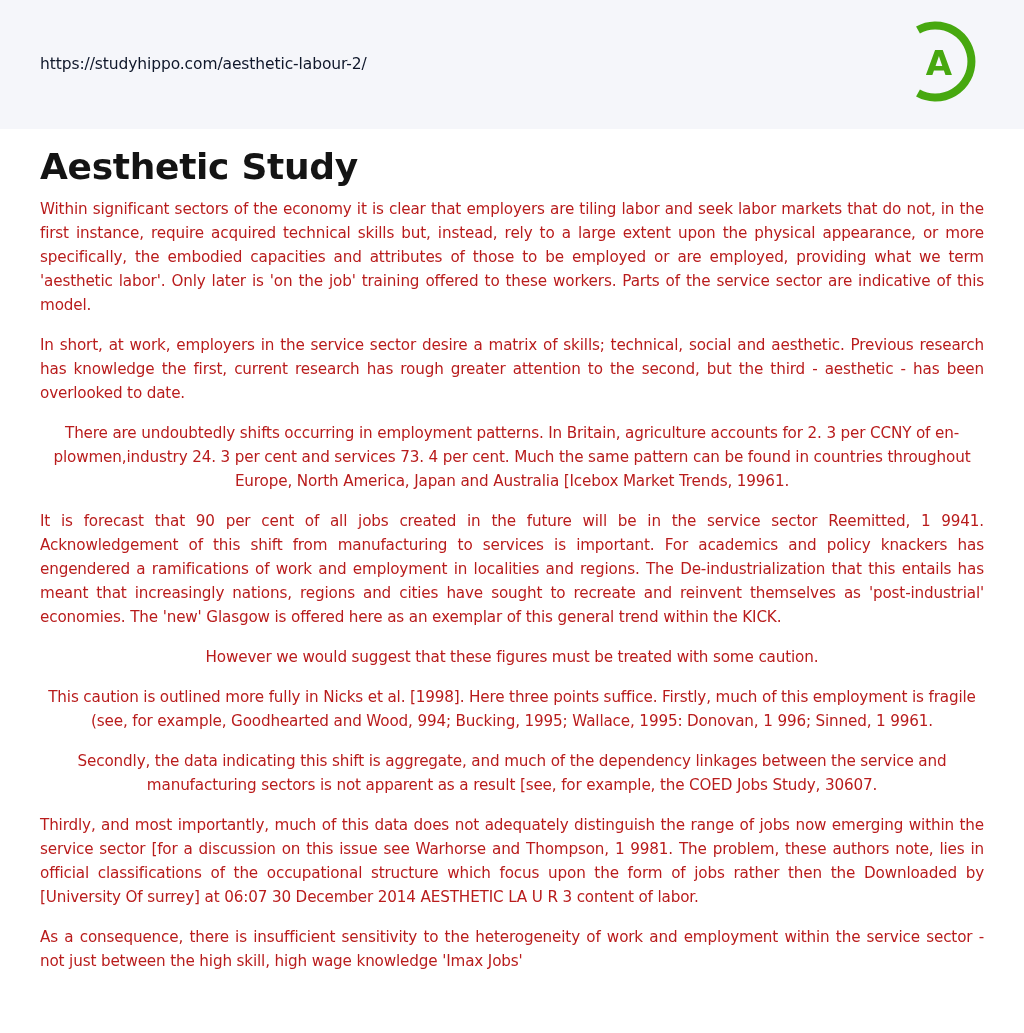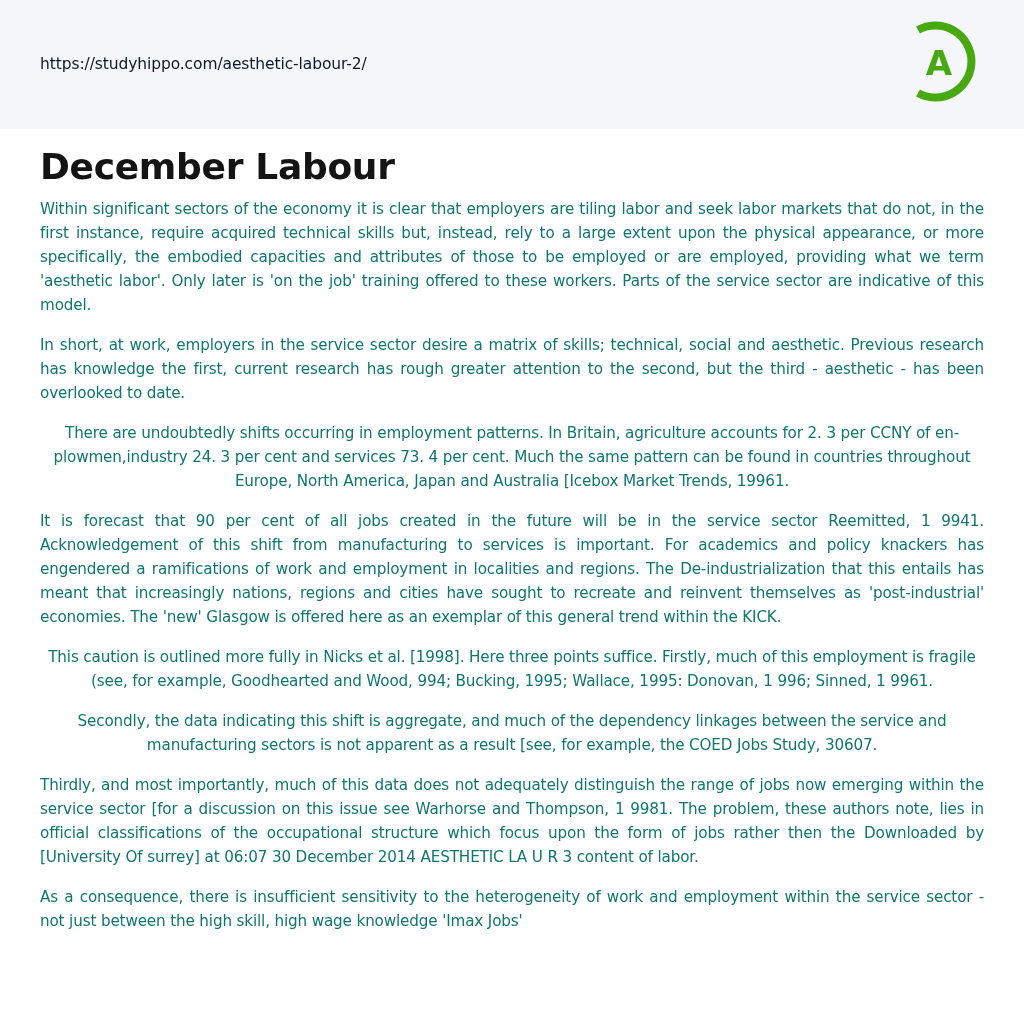--- a/index.html
+++ b/index.html
@@ -46,43 +46,44 @@
       font-size: 36px;
       font-weight: bold;
       color: #141414;
       line-height: 48px;
       letter-spacing: -0.3px;
       margin-bottom: 6px;
     }
     .para {
       font-size: 15.2px;
       line-height: 24px;
-      color: #0f766e;
+      color: #b91c1c;
       text-align: justify;
       margin-bottom: 16px;
       letter-spacing: -0.15px;
     }
     .para.left { text-align: center; }
   </style>
 </head>
 <body>
 
 <div class="header">
   <a class="url">https://studyhippo.com/aesthetic-labour-2/</a>
   <div class="logo">
     <svg width="74" height="86" viewBox="0 0 74 86">
       <path d="M 6 11 A 36 36 0 1 1 6 74" fill="none" stroke="#47a80f" stroke-width="8" stroke-linecap="butt"></path>
       <text x="27" y="56" text-anchor="middle" font-family="DejaVu Sans, sans-serif" font-size="34" font-weight="bold" fill="#47a80f">A</text>
     </svg>
   </div>
 </div>
 
 <div class="content">
-  <h1 class="title">December Labour</h1>
+  <h1 class="title">Aesthetic Study</h1>
   <p class="para">Within significant sectors of the economy it is clear that employers are tiling labor and seek labor markets that do not, in the first instance, require acquired technical skills but, instead, rely to a large extent upon the physical appearance, or more specifically, the embodied capacities and attributes of those to be employed or are employed, providing what we term 'aesthetic labor'. Only later is 'on the job' training offered to these workers. Parts of the service sector are indicative of this model.</p>
   <p class="para">In short, at work, employers in the service sector desire a matrix of skills; technical, social and aesthetic. Previous research has knowledge the first, current research has rough greater attention to the second, but the third - aesthetic - has been overlooked to date.</p>
   <p class="para left">There are undoubtedly shifts occurring in employment patterns. In Britain, agriculture accounts for 2. 3 per CCNY of en-plowmen,industry 24. 3 per cent and services 73. 4 per cent. Much the same pattern can be found in countries throughout Europe, North America, Japan and Australia [Icebox Market Trends, 19961.</p>
   <p class="para">It is forecast that 90 per cent of all jobs created in the future will be in the service sector Reemitted, 1 9941. Acknowledgement of this shift from manufacturing to services is important. For academics and policy knackers has engendered a ramifications of work and employment in localities and regions. The De-industrialization that this entails has meant that increasingly nations, regions and cities have sought to recreate and reinvent themselves as 'post-industrial' economies. The 'new' Glasgow is offered here as an exemplar of this general trend within the KICK.</p>
+  <p class="para left">However we would suggest that these figures must be treated with some caution.</p>
   <p class="para left">This caution is outlined more fully in Nicks et al. [1998]. Here three points suffice. Firstly, much of this employment is fragile (see, for example, Goodhearted and Wood, 994; Bucking, 1995; Wallace, 1995: Donovan, 1 996; Sinned, 1 9961.</p>
   <p class="para left">Secondly, the data indicating this shift is aggregate, and much of the dependency linkages between the service and manufacturing sectors is not apparent as a result [see, for example, the COED Jobs Study, 30607.</p>
   <p class="para">Thirdly, and most importantly, much of this data does not adequately distinguish the range of jobs now emerging within the service sector [for a discussion on this issue see Warhorse and Thompson, 1 9981. The problem, these authors note, lies in official classifications of the occupational structure which focus upon the form of jobs rather then the Downloaded by [University Of surrey] at 06:07 30 December 2014 AESTHETIC LA U R 3 content of labor.</p>
   <p class="para">As a consequence, there is insufficient sensitivity to the heterogeneity of work and employment within the service sector - not just between the high skill, high wage knowledge 'Imax Jobs'</p>
 </div>
 
 </body></html>

